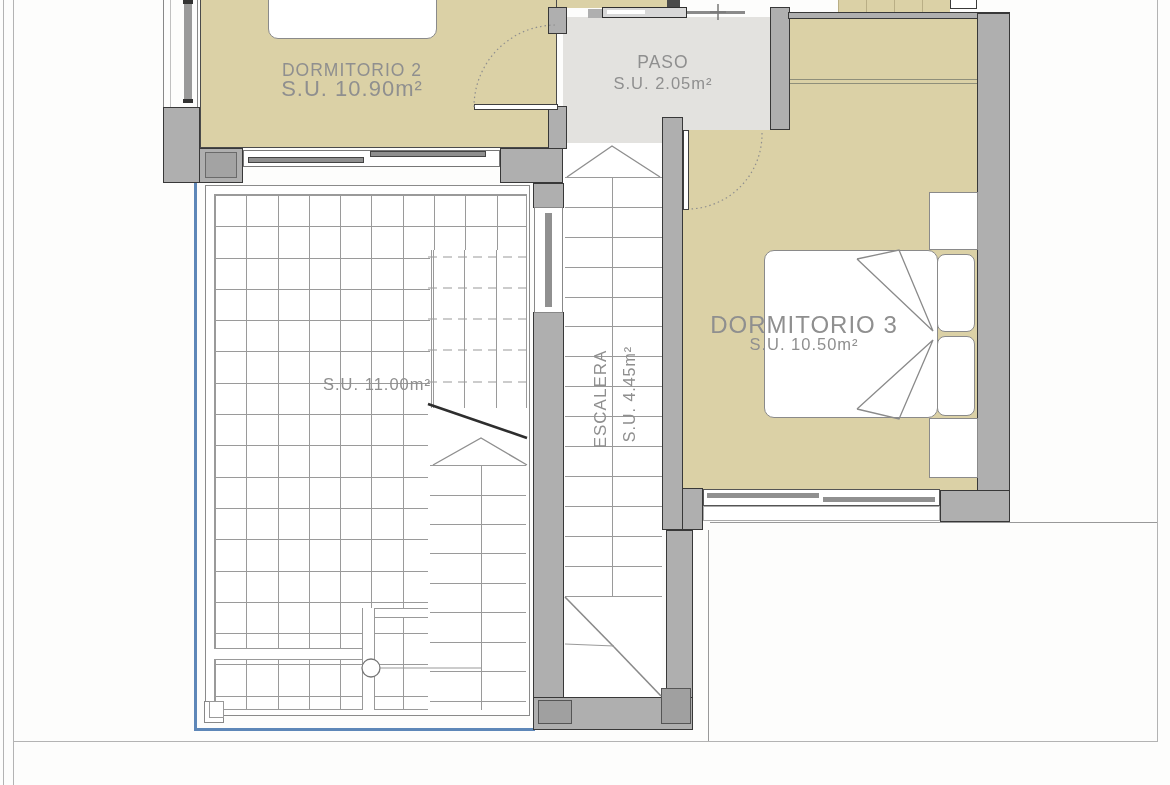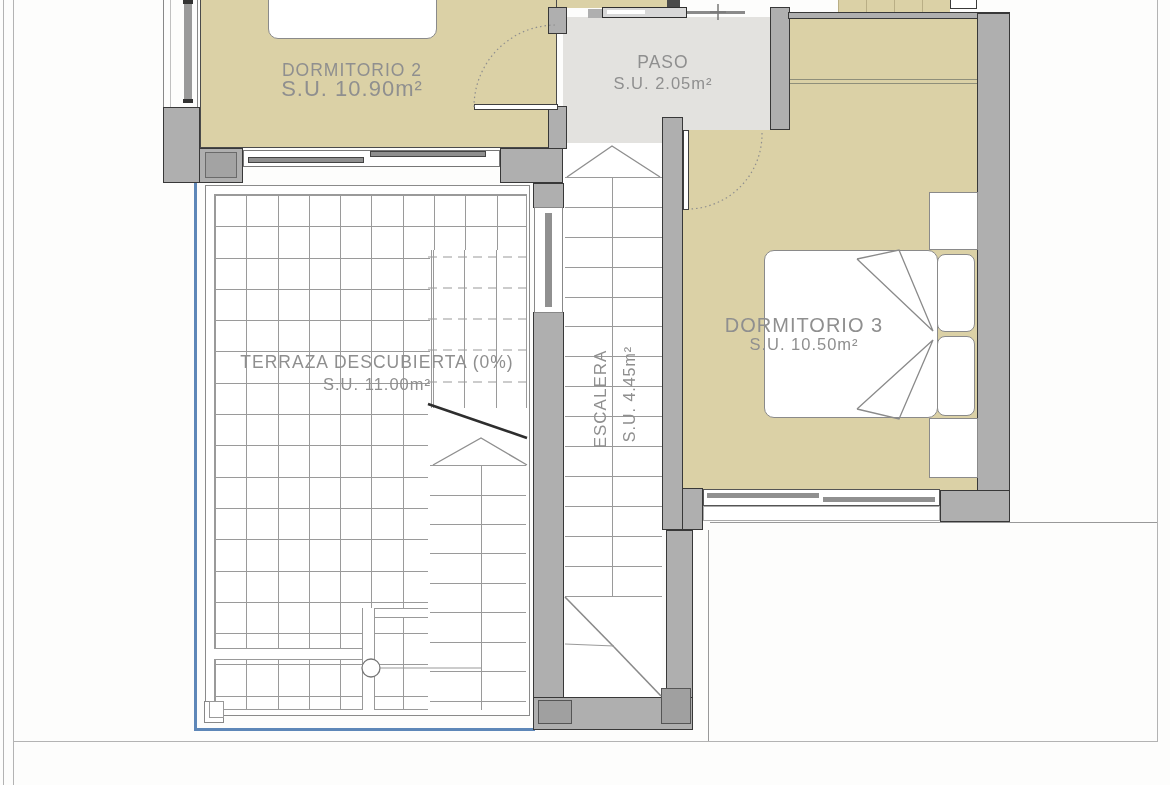--- a/index.html
+++ b/index.html
@@ -141,20 +141,19 @@
     <g stroke="#8a8a8a" stroke-width="1.3" fill="none">
       <polyline points="857,259 933,331 899,250 857,259"></polyline>
       <polyline points="857,409 933,340 899,419 857,409"></polyline>
     </g>
   </svg>
 
   <div class="lbl" style="left:352px;top:70px;font-size:17.5px;">DORMITORIO 2</div>
   <div class="lbl" style="left:352px;top:89px;font-size:22px;">S.U. 10.90m²</div>
   <div class="lbl" style="left:663px;top:62px;font-size:17.5px;">PASO</div>
   <div class="lbl" style="left:663px;top:83px;font-size:16.5px;text-align:right;">S.U. 2.05m²</div>
-  <div class="lbl" style="left:804px;top:325px;font-size:20px;">DORMITORIO 3</div>
+  <div class="lbl" style="left:804px;top:325px;font-size:24px;">DORMITORIO 3</div>
   <div class="lbl" style="left:804px;top:344px;font-size:16.5px;">S.U. 10.50m²</div>
-  <div class="lbl" style="left:377px;top:362px;font-size:17.5px;">TERRAZA DESCUBIERTA (0%)</div>
   <div class="lbl" style="left:377px;top:384px;font-size:16.5px;">S.U. 11.00m²</div>
   <div class="lbl rot" style="left:601px;top:399px;font-size:17px;">ESCALERA</div>
   <div class="lbl rot" style="left:630px;top:394px;font-size:16px;">S.U. 4.45m²</div>
 
 </div>
 
 </body></html>

